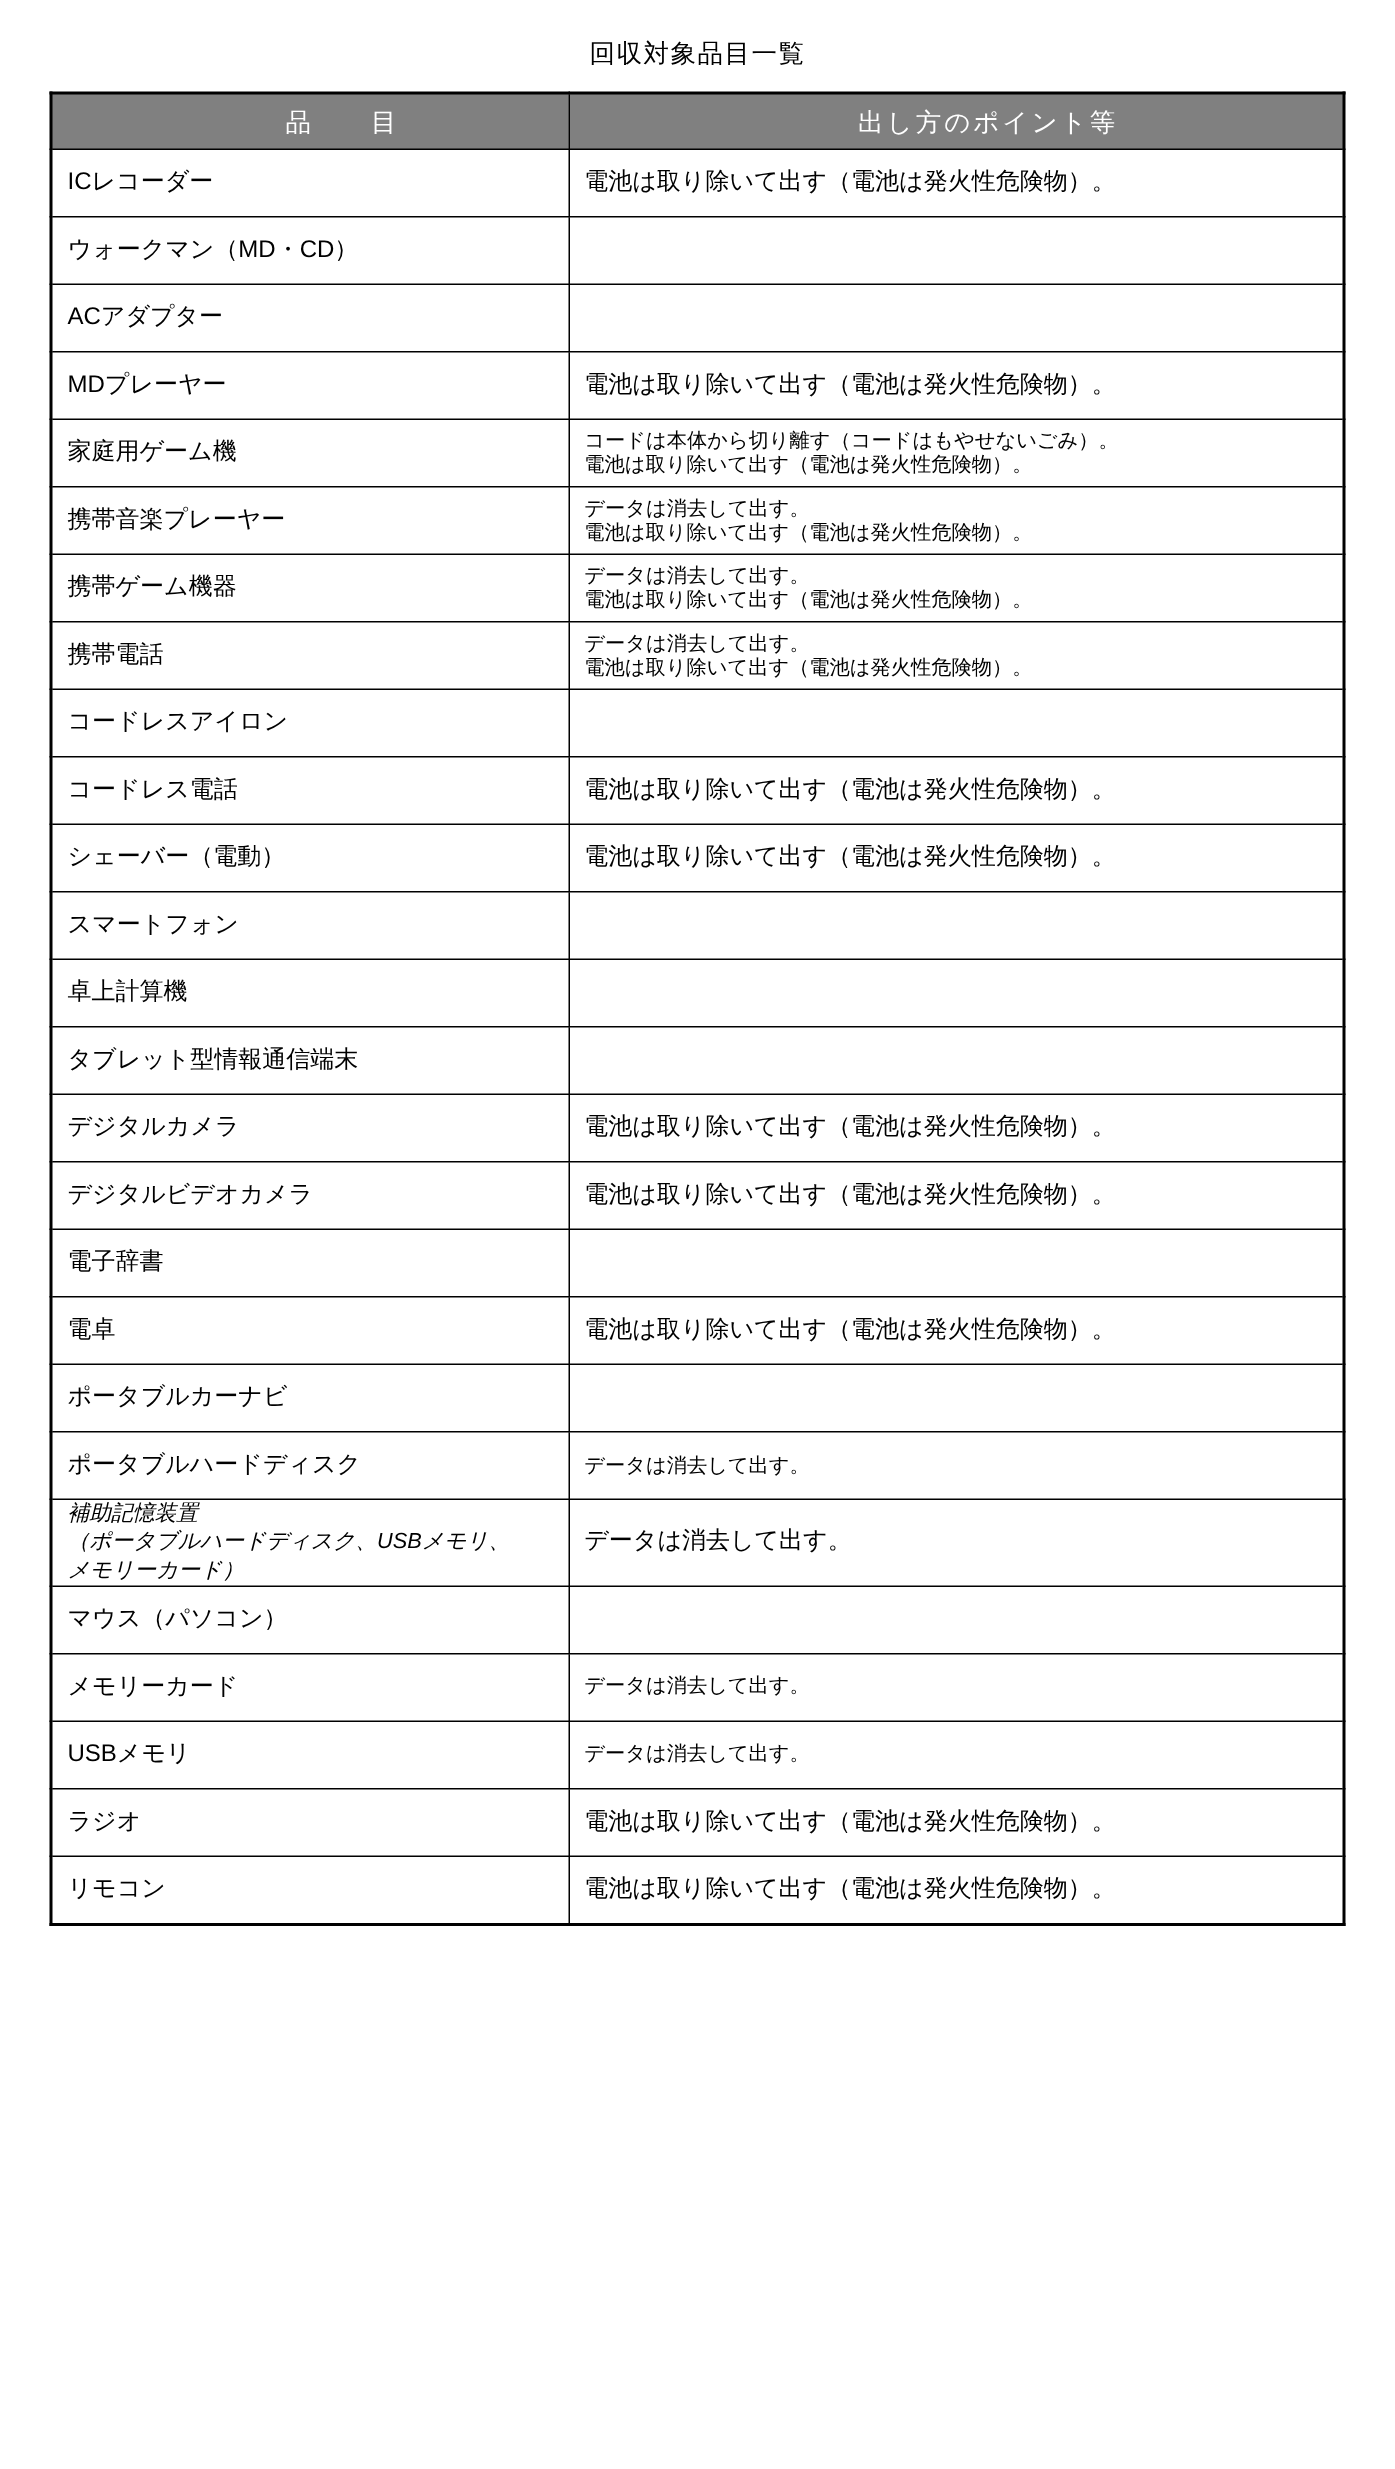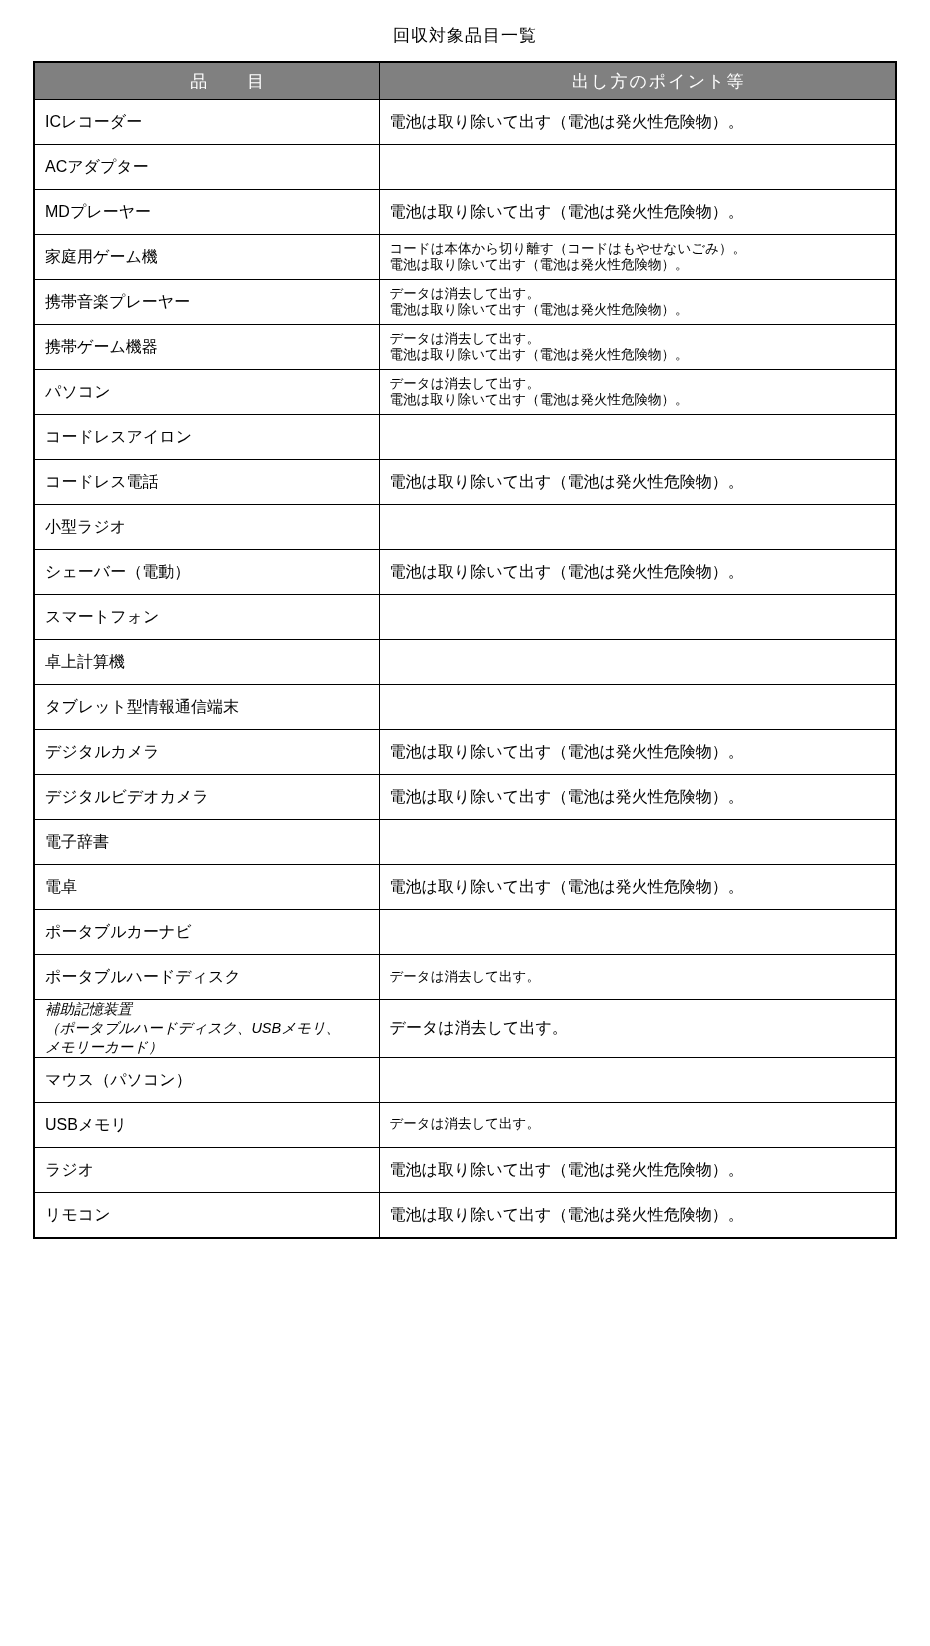--- a/index.html
+++ b/index.html
@@ -96,20 +96,24 @@
         <th>品　　目</th>
         <th>出し方のポイント等</th>
       </tr>
     </thead>
     <tbody id="tbody">
         <tr class="row-tall">
           <td class="item-cell nowrap-lines">ICレコーダー</td>
           <td class="point-cell nowrap-lines">電池は取り除いて出す（電池は発火性危険物）。</td>
         </tr>
         <tr class="row-tall">
+          <td class="item-cell nowrap-lines">ウォークマン（MD・CD）</td>
+          <td class="point-cell nowrap-lines"></td>
+        </tr>
+        <tr class="row-tall">
           <td class="item-cell nowrap-lines">ACアダプター</td>
           <td class="point-cell nowrap-lines"></td>
         </tr>
         <tr class="row-tall">
           <td class="item-cell nowrap-lines">MDプレーヤー</td>
           <td class="point-cell nowrap-lines">電池は取り除いて出す（電池は発火性危険物）。</td>
         </tr>
         <tr class="row-multi">
           <td class="item-cell nowrap-lines">家庭用ゲーム機</td>
           <td class="point-cell nowrap-lines small">コードは本体から切り離す（コードはもやせないごみ）。
@@ -119,35 +123,31 @@
           <td class="item-cell nowrap-lines">携帯音楽プレーヤー</td>
           <td class="point-cell nowrap-lines small">データは消去して出す。
 電池は取り除いて出す（電池は発火性危険物）。</td>
         </tr>
         <tr class="row-multi">
           <td class="item-cell nowrap-lines">携帯ゲーム機器</td>
           <td class="point-cell nowrap-lines small">データは消去して出す。
 電池は取り除いて出す（電池は発火性危険物）。</td>
         </tr>
         <tr class="row-multi">
-          <td class="item-cell nowrap-lines">パソコン</td>
+          <td class="item-cell nowrap-lines">携帯電話</td>
           <td class="point-cell nowrap-lines small">データは消去して出す。
 電池は取り除いて出す（電池は発火性危険物）。</td>
         </tr>
         <tr class="row-tall">
           <td class="item-cell nowrap-lines">コードレスアイロン</td>
           <td class="point-cell nowrap-lines"></td>
         </tr>
         <tr class="row-tall">
           <td class="item-cell nowrap-lines">コードレス電話</td>
           <td class="point-cell nowrap-lines">電池は取り除いて出す（電池は発火性危険物）。</td>
-        </tr>
-        <tr class="row-tall">
-          <td class="item-cell nowrap-lines">小型ラジオ</td>
-          <td class="point-cell nowrap-lines"></td>
         </tr>
         <tr class="row-tall">
           <td class="item-cell nowrap-lines">シェーバー（電動）</td>
           <td class="point-cell nowrap-lines">電池は取り除いて出す（電池は発火性危険物）。</td>
         </tr>
         <tr class="row-tall">
           <td class="item-cell nowrap-lines">スマートフォン</td>
           <td class="point-cell nowrap-lines"></td>
         </tr>
         <tr class="row-tall">
@@ -186,20 +186,24 @@
           <td class="item-cell nowrap-lines small">補助記憶装置
 （ポータブルハードディスク、USBメモリ、
 メモリーカード）</td>
           <td class="point-cell nowrap-lines">データは消去して出す。</td>
         </tr>
         <tr class="row-tall">
           <td class="item-cell nowrap-lines">マウス（パソコン）</td>
           <td class="point-cell nowrap-lines"></td>
         </tr>
         <tr class="row-multi">
+          <td class="item-cell nowrap-lines">メモリーカード</td>
+          <td class="point-cell nowrap-lines small">データは消去して出す。</td>
+        </tr>
+        <tr class="row-multi">
           <td class="item-cell nowrap-lines">USBメモリ</td>
           <td class="point-cell nowrap-lines small">データは消去して出す。</td>
         </tr>
         <tr class="row-tall">
           <td class="item-cell nowrap-lines">ラジオ</td>
           <td class="point-cell nowrap-lines">電池は取り除いて出す（電池は発火性危険物）。</td>
         </tr>
         <tr class="row-tall">
           <td class="item-cell nowrap-lines">リモコン</td>
           <td class="point-cell nowrap-lines">電池は取り除いて出す（電池は発火性危険物）。</td>

